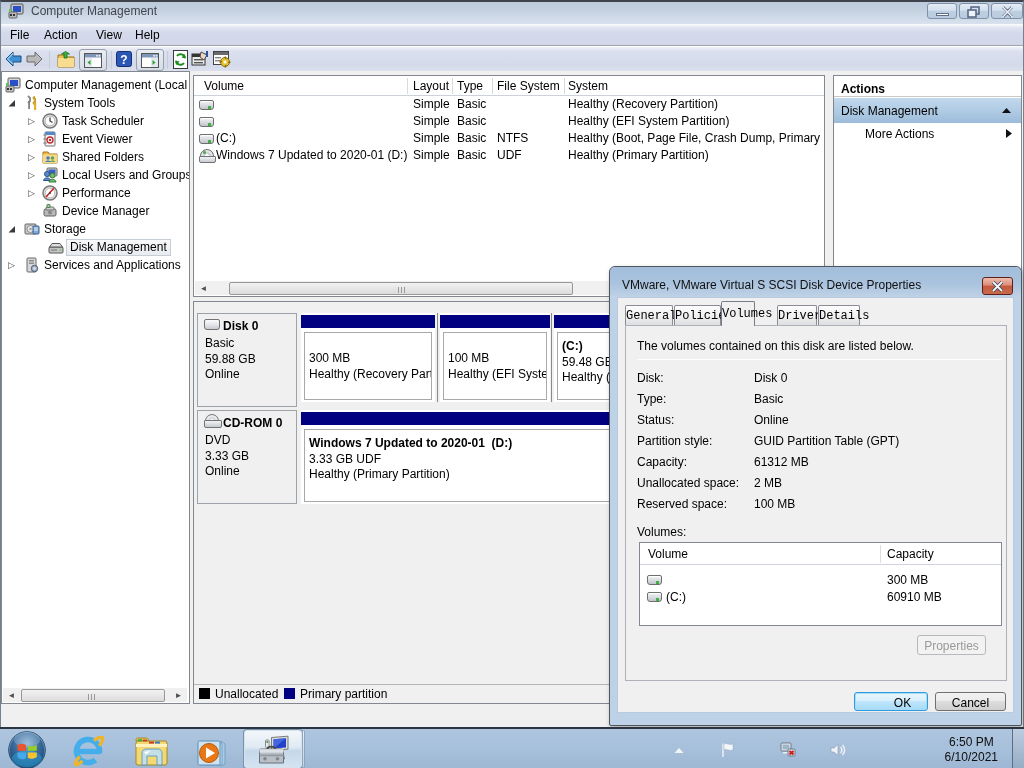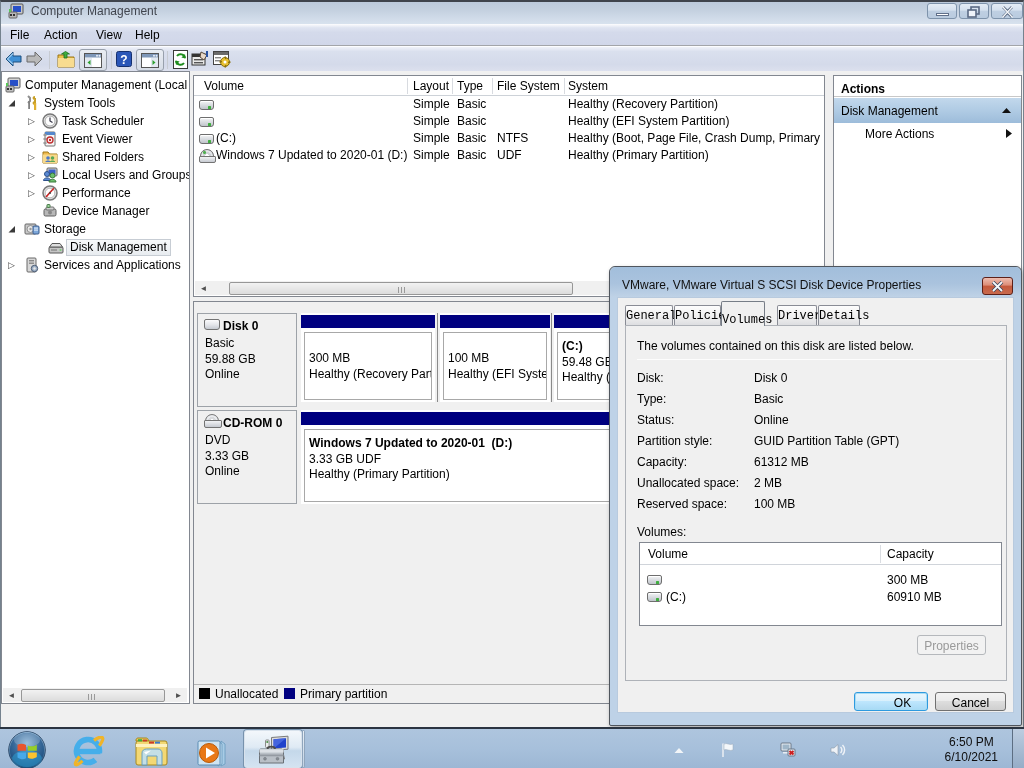--- a/index.html
+++ b/index.html
@@ -432,21 +432,21 @@
         <svg width="13" height="11" viewBox="0 0 13 11">
           <path d="M2 1 L11 10 M11 1 L2 10" stroke="#35465e" stroke-width="3.4"></path>
           <path d="M2 1 L11 10 M11 1 L2 10" stroke="#f6f8fb" stroke-width="1.8"></path>
         </svg>
       </div>
   <div id="dlgbody">
     <div class="tab" style="left:7px;top:7px;width:48px;height:20px;">General</div>
     <div class="tab" style="left:56px;top:7px;width:47px;height:20px;">Policies</div>
     <div class="tab" style="left:159px;top:7px;width:40px;height:20px;">Driver</div>
     <div class="tab" style="left:200px;top:7px;width:42px;height:20px;">Details</div>
-    <div class="tab" style="left:103px;top:3px;width:44px;height:25px;background:#f0f0f0;border-color:#767d87;z-index:3;padding-top:11px;">Volumes</div>
+    <div class="tab" style="left:103px;top:3px;width:34px;height:25px;background:#f0f0f0;border-color:#767d87;z-index:3;padding-top:5px;">Volumes</div>
     <div id="tabpage">
       <div class="abs" style="left:11px;top:13px;">The volumes contained on this disk are listed below.</div>
       <div class="abs" style="left:11px;top:33px;width:365px;height:1px;background:#c8c8c8;border-bottom:1px solid #fdfdfd;"></div>
       <div class="frow" style="left:11px;top:45px;">Disk:</div>
           <div class="fval" style="top:45px;">Disk 0</div>
       <div class="frow" style="left:11px;top:66px;">Type:</div>
           <div class="fval" style="top:66px;">Basic</div>
       <div class="frow" style="left:11px;top:87px;">Status:</div>
           <div class="fval" style="top:87px;">Online</div>
       <div class="frow" style="left:11px;top:108px;">Partition style:</div>

